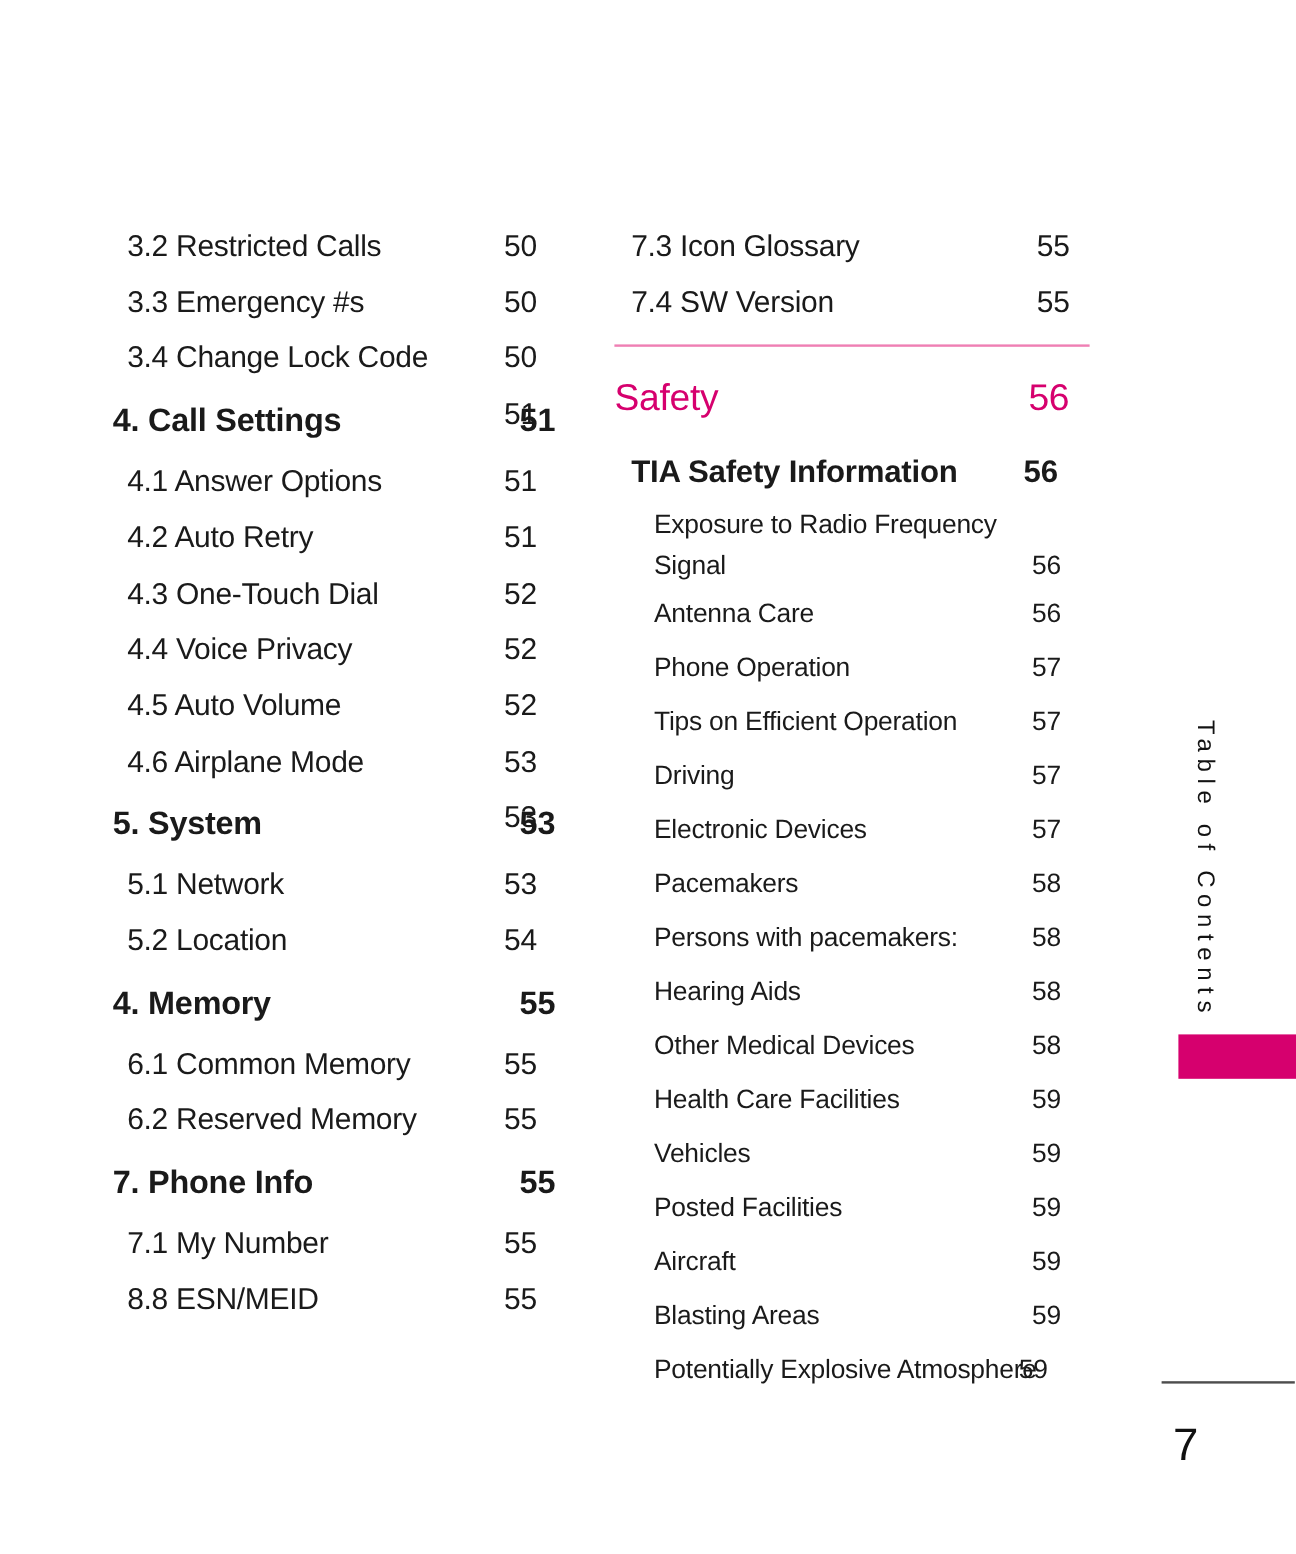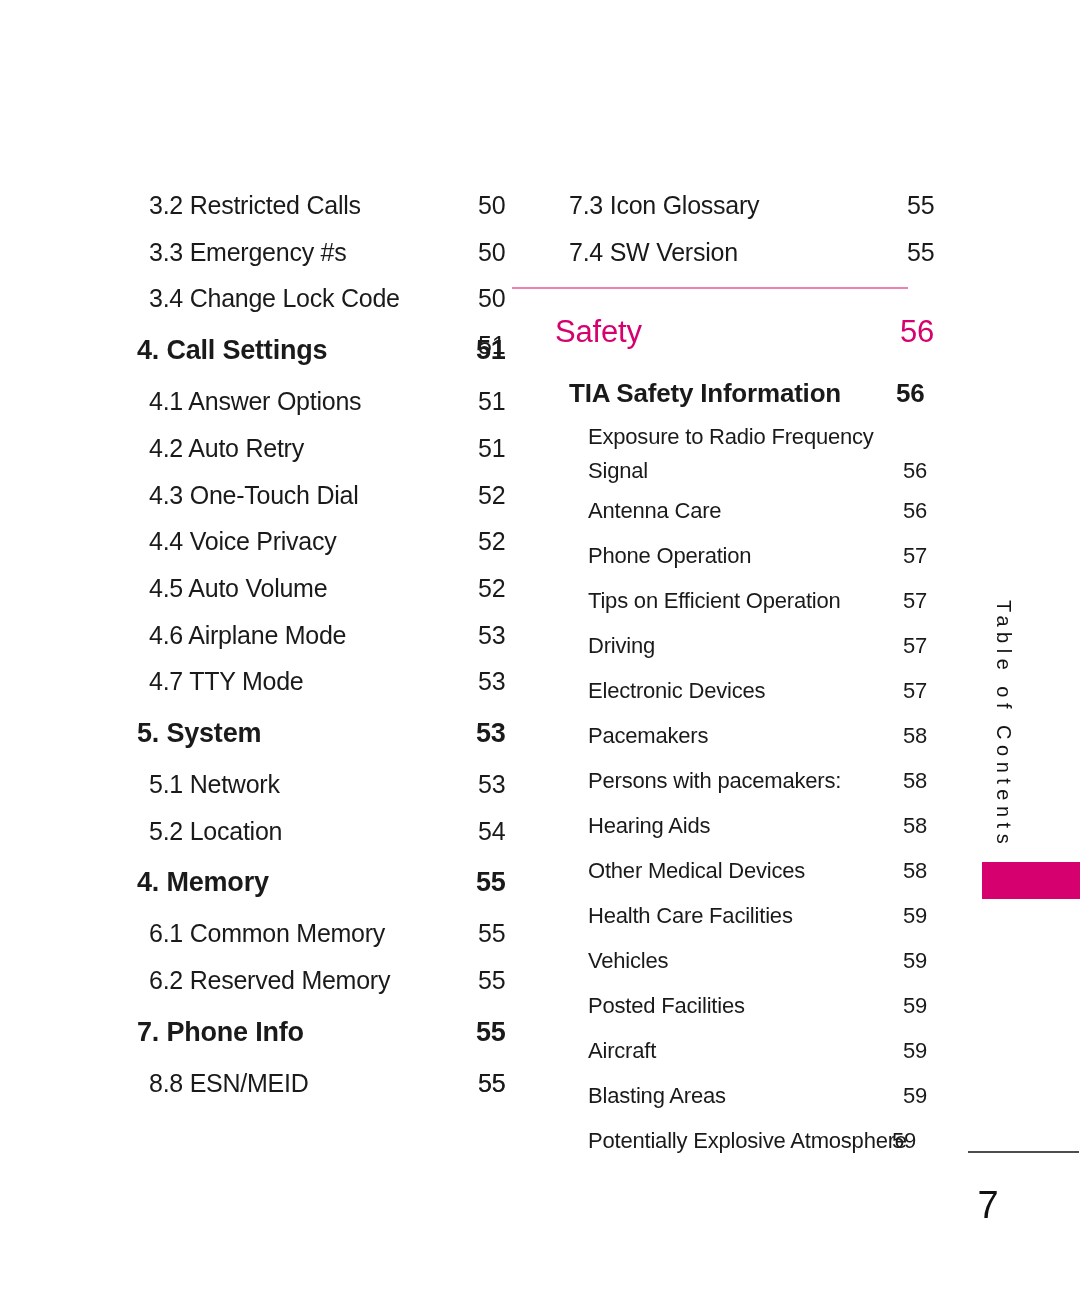--- a/index.html
+++ b/index.html
@@ -31,40 +31,39 @@
   }
   #col-left  { left: 92px;  width: 380px; }
   #col-right { left: 512px; width: 398px; }
 
   
   .toc-row {
     position: relative;
     display: flex;
     align-items: baseline;
     width: 100%;
-    margin-left: 43px;
   }
   .toc-label {
     flex: 0 1 auto;
     white-space: nowrap;
   }
   .toc-page {
     position: absolute;
     white-space: nowrap;
   }
 
   
   .lvl2 {
     font-size: 25px;
     line-height: 46.7px;
     font-weight: 400;
     letter-spacing: -0.25px;
     padding-left: 14px;
   }
-  .lvl2 .toc-page { left: 343px; font-size: 25px; }
+  .lvl2 .toc-page { left: 328px; font-size: 25px; }
 
   
   .lvl1 {
     font-size: 27px;
     line-height: 56px;
     font-weight: 700;
     letter-spacing: -0.2px;
     padding-left: 2px;
     align-items: center;
   }
@@ -225,21 +224,20 @@
       </div>
       <div class="toc-row lvl2">
         <span class="toc-label">4.5 Auto Volume</span>
         <span class="toc-page">52</span>
       </div>
       <div class="toc-row lvl2">
         <span class="toc-label">4.6 Airplane Mode</span>
         <span class="toc-page">53</span>
       </div>
       <div class="toc-row lvl2">
-        <span class="toc-label">4.7 TTY Mode</span>
         <span class="toc-page">53</span>
       </div>
       <div class="toc-row lvl1">
         <span class="toc-label">5. System</span>
         <span class="toc-page">53</span>
       </div>
       <div class="toc-row lvl2">
         <span class="toc-label">5.1 Network</span>
         <span class="toc-page">53</span>
       </div>
@@ -257,20 +255,21 @@
       </div>
       <div class="toc-row lvl2">
         <span class="toc-label">6.2 Reserved Memory</span>
         <span class="toc-page">55</span>
       </div>
       <div class="toc-row lvl1">
         <span class="toc-label">7. Phone Info</span>
         <span class="toc-page">55</span>
       </div>
       <div class="toc-row lvl2">
+        <span class="toc-label">7.1 My Number</span>
         <span class="toc-page">55</span>
       </div>
       <div class="toc-row lvl2">
         <span class="toc-label">8.8 ESN/MEID</span>
         <span class="toc-page">55</span>
       </div>
     </div>
 
   <div id="col-right" class="toc-column">
       <div class="toc-row lvl2">

